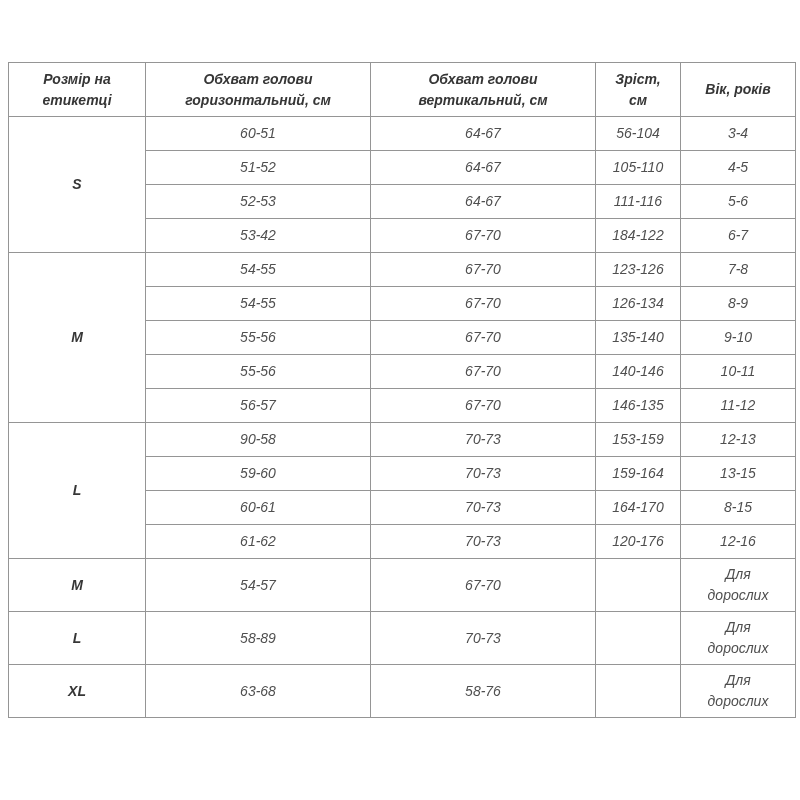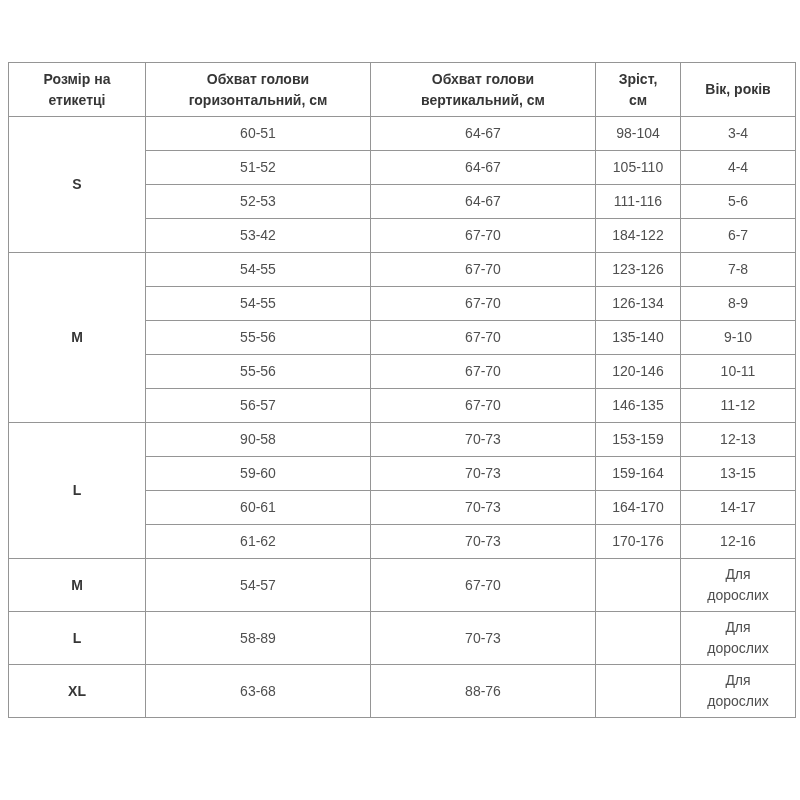--- a/index.html
+++ b/index.html
@@ -8,20 +8,21 @@
     padding: 0;
     width: 800px;
     height: 800px;
     background: #ffffff;
     font-family: "Liberation Sans", sans-serif;
   }
   table.size-chart {
     border-collapse: collapse;
     margin: 62px 0 0 8px;
     table-layout: fixed;
+    font-style: italic;
   }
   .size-chart th,
   .size-chart td {
     border: 1px solid #959595;
     text-align: center;
     vertical-align: middle;
     padding: 2px 4px;
   }
   .size-chart th {
     font-size: 14px;
@@ -71,28 +72,28 @@
 см</th>
       <th>Вік, років</th>
     </tr>
   </thead>
   <tbody>
 
     <tr>
       <td class="size-label" rowspan="4">S</td>
       <td>60-51</td>
       <td>64-67</td>
-      <td>98-104</td>
+      <td>56-104</td>
       <td>3-4</td>
     </tr>
     <tr>
       <td>51-52</td>
       <td>64-67</td>
       <td>105-110</td>
-      <td>4-4</td>
+      <td>4-5</td>
     </tr>
     <tr>
       <td>52-53</td>
       <td>64-67</td>
       <td>111-116</td>
       <td>5-6</td>
     </tr>
     <tr>
       <td>53-42</td>
       <td>67-70</td>
@@ -115,21 +116,21 @@
     </tr>
     <tr>
       <td>55-56</td>
       <td>67-70</td>
       <td>135-140</td>
       <td>9-10</td>
     </tr>
     <tr>
       <td>55-56</td>
       <td>67-70</td>
-      <td>120-146</td>
+      <td>140-146</td>
       <td>10-11</td>
     </tr>
     <tr>
       <td>56-57</td>
       <td>67-70</td>
       <td>146-135</td>
       <td>11-12</td>
     </tr>
 
     <tr>
@@ -142,26 +143,26 @@
     <tr>
       <td>59-60</td>
       <td>70-73</td>
       <td>159-164</td>
       <td>13-15</td>
     </tr>
     <tr>
       <td>60-61</td>
       <td>70-73</td>
       <td>164-170</td>
-      <td>14-17</td>
+      <td>8-15</td>
     </tr>
     <tr>
       <td>61-62</td>
       <td>70-73</td>
-      <td>170-176</td>
+      <td>120-176</td>
       <td>12-16</td>
     </tr>
 
     <tr class="adult-row">
       <td class="size-label">M</td>
       <td>54-57</td>
       <td>67-70</td>
       <td></td>
       <td>Для
 дорослих</td>
@@ -170,19 +171,19 @@
       <td class="size-label">L</td>
       <td>58-89</td>
       <td>70-73</td>
       <td></td>
       <td>Для
 дорослих</td>
     </tr>
     <tr class="adult-row">
       <td class="size-label">XL</td>
       <td>63-68</td>
-      <td>88-76</td>
+      <td>58-76</td>
       <td></td>
       <td>Для
 дорослих</td>
     </tr>
   </tbody>
 </table>
 
 </body></html>

